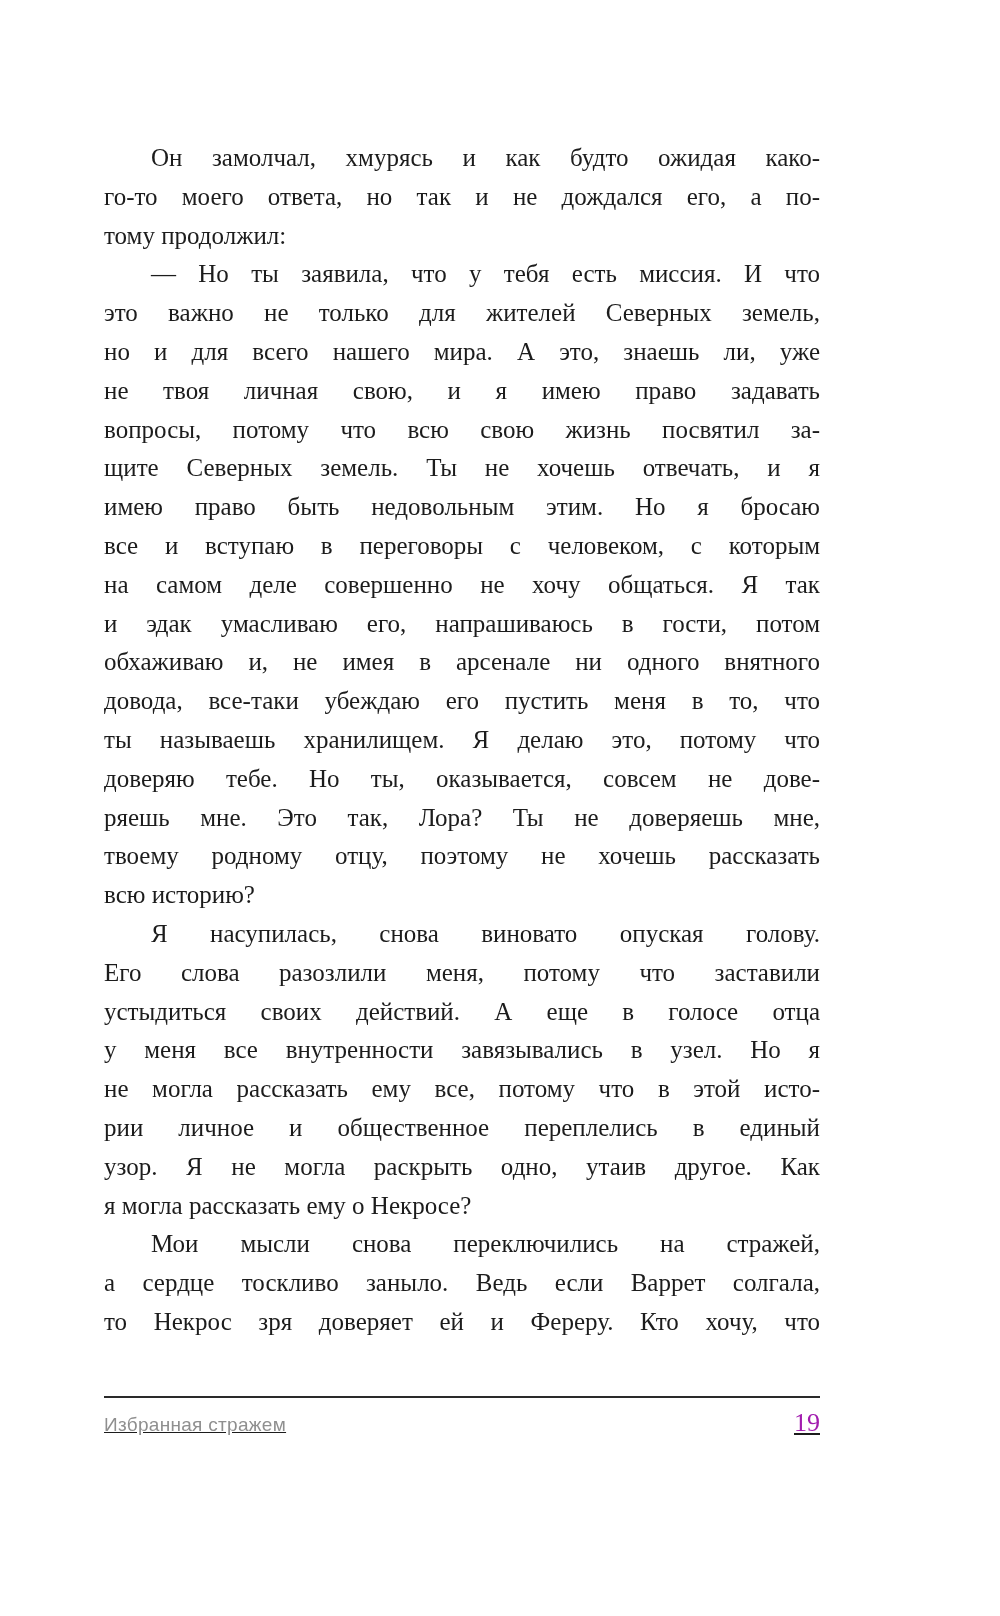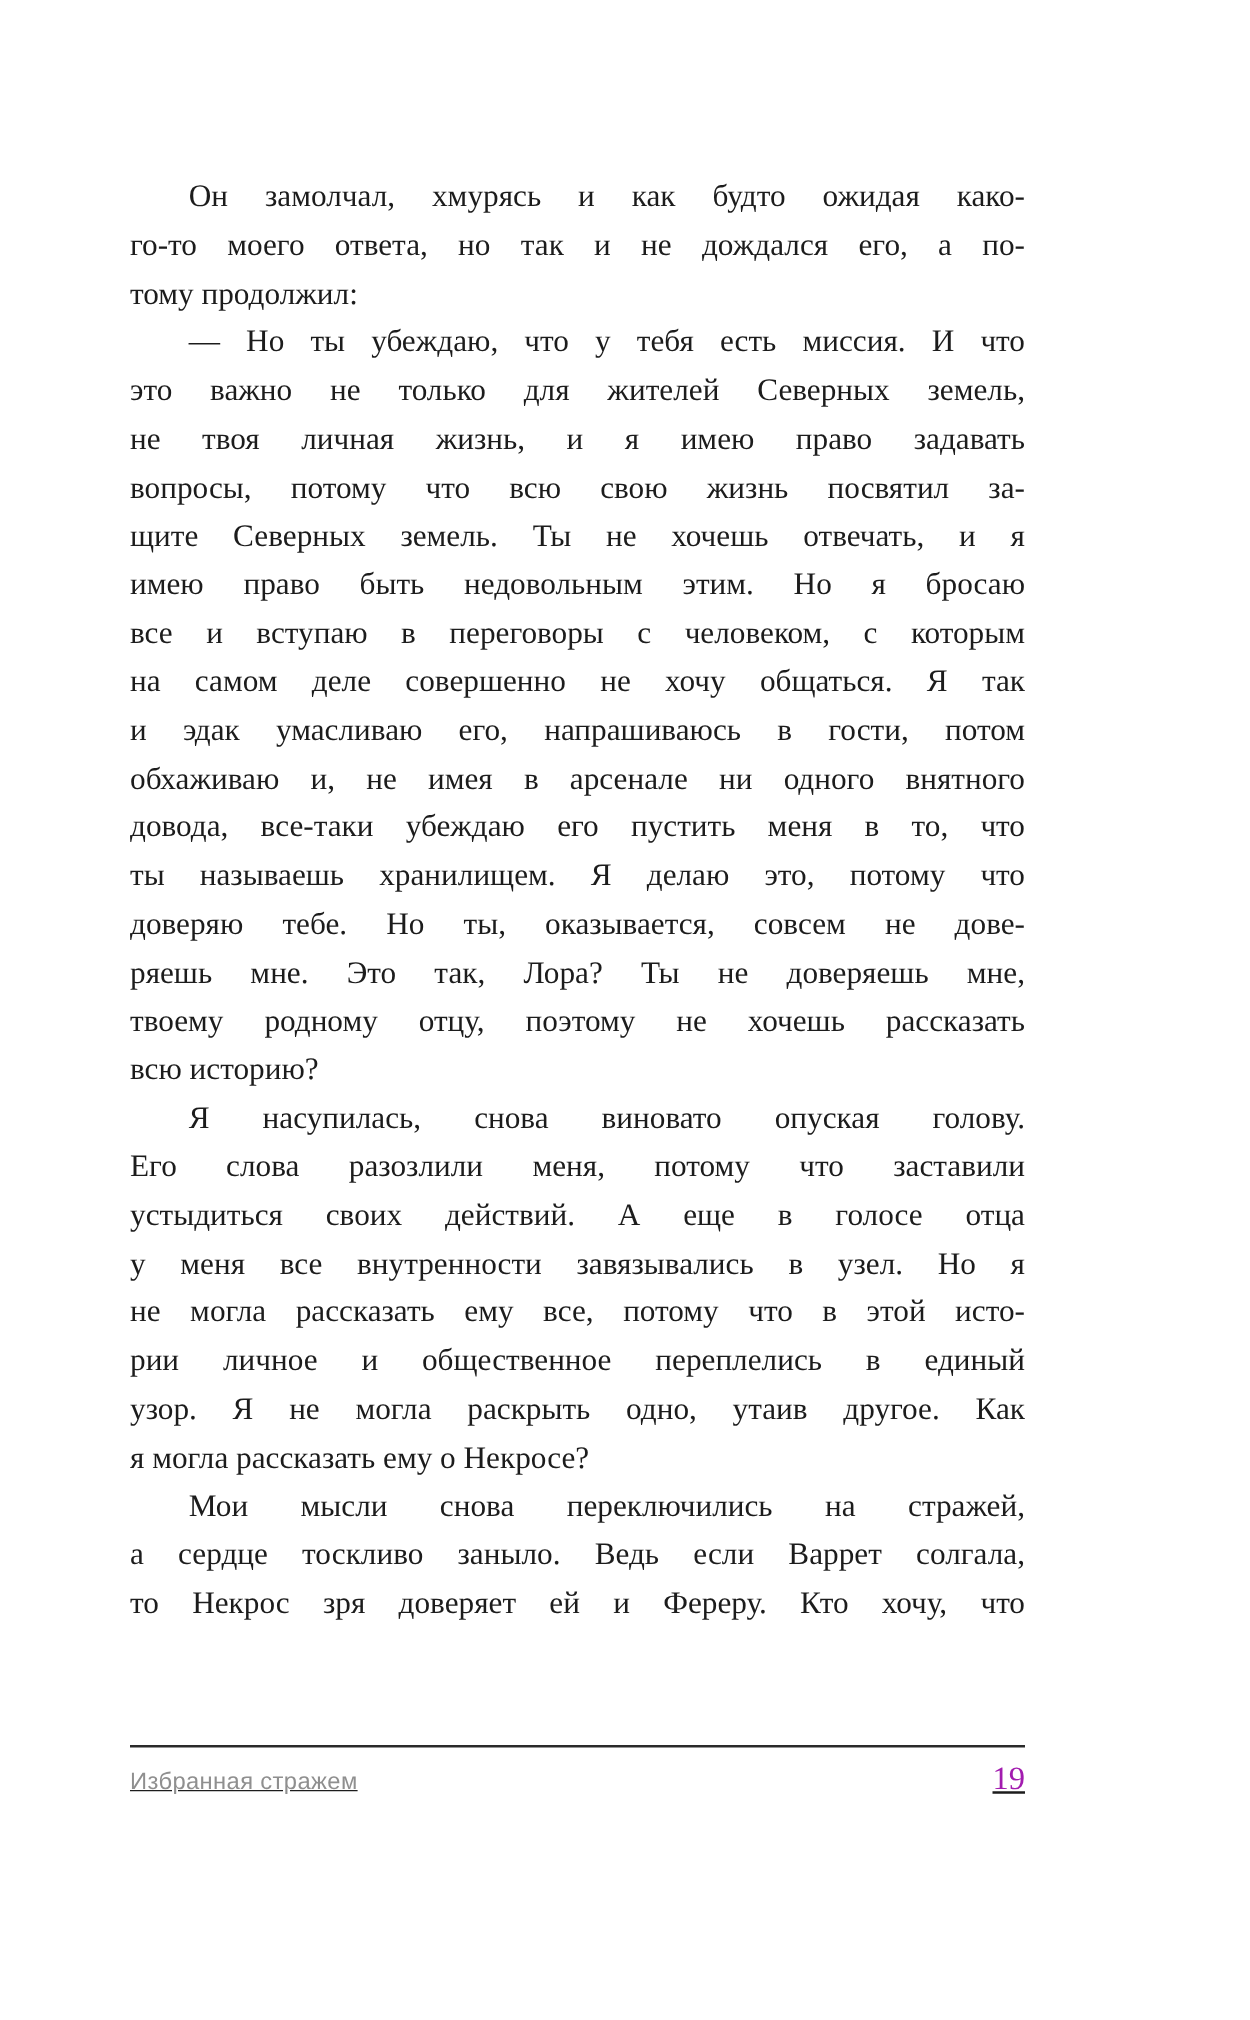--- a/index.html
+++ b/index.html
@@ -70,23 +70,24 @@
 <body>
 
 <div class="page">
   <div class="text-block" id="paragraphs">
       <div class="para">
         <div class="line first">Он замолчал, хмурясь и как будто ожидая како-</div>
         <div class="line">го-то моего ответа, но так и не дождался его, а по-</div>
         <div class="line last">тому продолжил:</div>
       </div>
       <div class="para">
-        <div class="line first">— Но ты убеждаю, что у тебя есть миссия. И что</div>
+        <div class="line first">— Но ты заявила, что у тебя есть миссия. И что</div>
         <div class="line">это важно не только для жителей Северных земель,</div>
-        <div class="line">не твоя личная жизнь, и я имею право задавать</div>
+        <div class="line">но и для всего нашего мира. А это, знаешь ли, уже</div>
+        <div class="line">не твоя личная свою, и я имею право задавать</div>
         <div class="line">вопросы, потому что всю свою жизнь посвятил за-</div>
         <div class="line">щите Северных земель. Ты не хочешь отвечать, и я</div>
         <div class="line">имею право быть недовольным этим. Но я бросаю</div>
         <div class="line">все и вступаю в переговоры с человеком, с которым</div>
         <div class="line">на самом деле совершенно не хочу общаться. Я так</div>
         <div class="line">и эдак умасливаю его, напрашиваюсь в гости, потом</div>
         <div class="line">обхаживаю и, не имея в арсенале ни одного внятного</div>
         <div class="line">довода, все-таки убеждаю его пустить меня в то, что</div>
         <div class="line">ты называешь хранилищем. Я делаю это, потому что</div>
         <div class="line">доверяю тебе. Но ты, оказывается, совсем не дове-</div>

